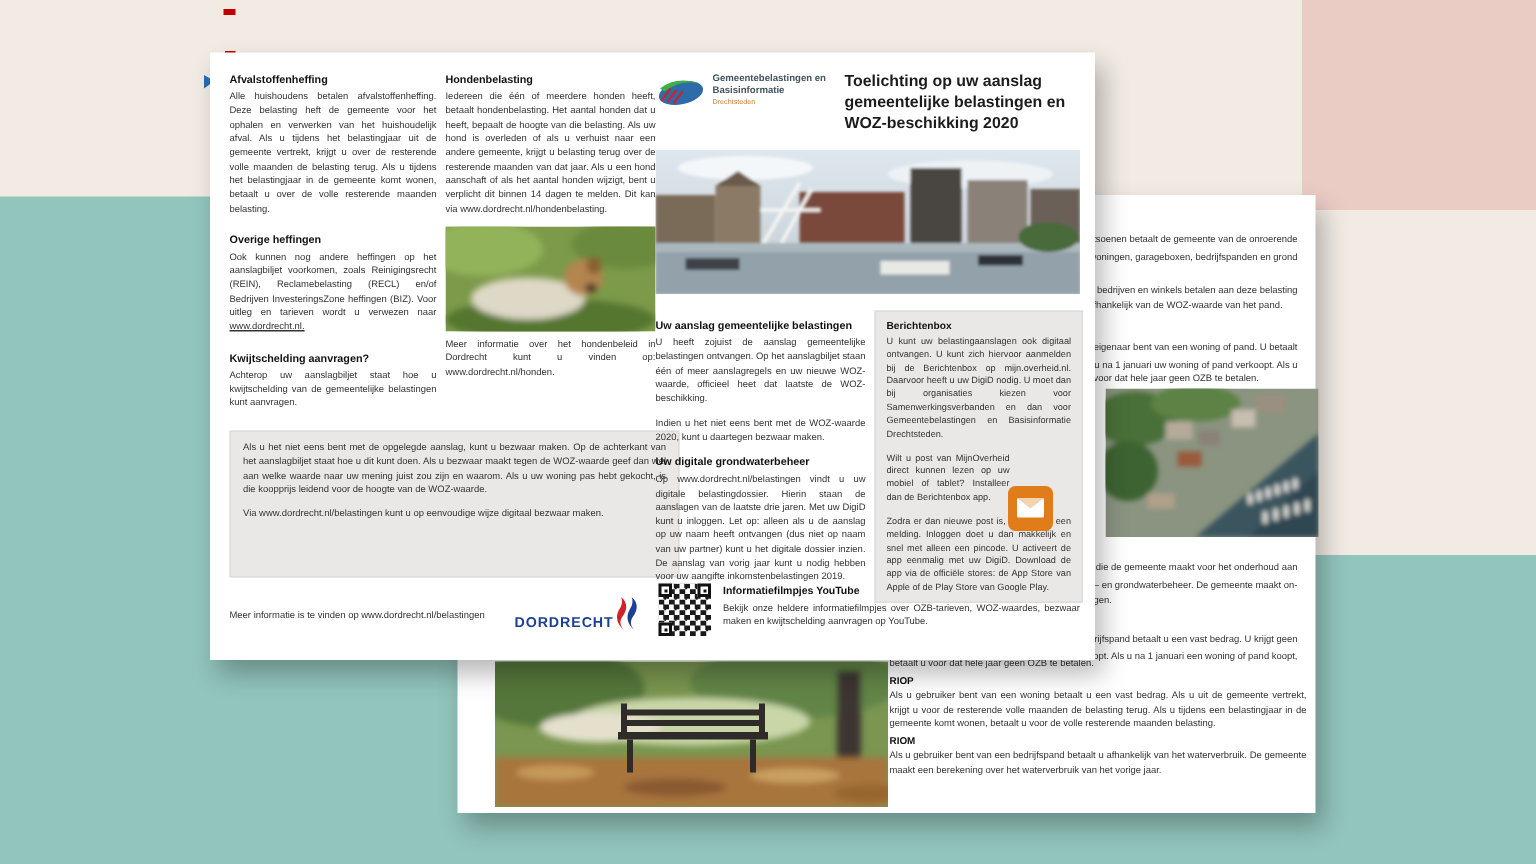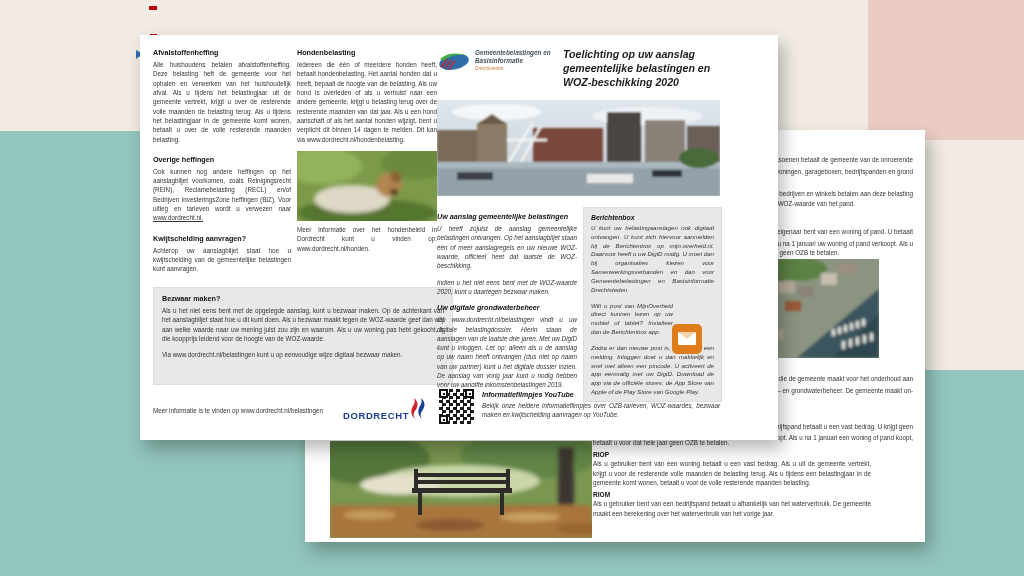--- a/index.html
+++ b/index.html
@@ -13,42 +13,42 @@
   
   .bg-pink{left:868px;top:0;width:156px;height:140px;background:#eaccc5;}
   .bg-teal-left{left:0;top:131px;width:141px;height:445px;background:#92c5bc;}
   .bg-teal-bottom{left:0;top:370px;width:1024px;height:206px;background:#92c5bc;}
   .red-mark{background:#c00000;}
   .red1{left:149px;top:6px;width:8px;height:4px;}
   .red2{left:150px;top:34px;width:7px;height:5px;}
   .blue-wedge{left:136px;top:50px;width:0;height:0;
     border-top:4px solid transparent;border-bottom:5px solid transparent;border-left:7px solid #2a6db5;}
   
-  .page{background:#fff;box-shadow:5px 9px 16px rgba(0,0,0,.28);padding-left:48px;}
+  .page{background:#fff;box-shadow:5px 9px 16px rgba(0,0,0,.28);}
   .back-page{left:305px;top:130px;width:572px;height:412px;z-index:1;}
   .front-page{left:140px;top:35px;width:590px;height:405px;z-index:2;}
   
   .h{font-weight:700;color:#111;font-size:7.2px;margin:0 0 3px 0;}
   .p{font-size:6.3px;line-height:1.48;color:#333;margin:0 0 7px 0;text-align:justify;}
   .link{text-decoration:underline;}
   
   .col1{left:13px;top:13px;width:138px;}
   .col2{left:157px;top:13px;width:140px;}
   .section{margin-bottom:11px;}
   .gray-box{background:#e9e8e6;border:1px solid #dddcda;}
   .bezwaar-box{left:13px;top:252px;width:282px;height:84px;padding:6px 8px;box-sizing:content-box;}
   .footer-note{left:13px;top:372px;width:260px;font-size:6.3px;color:#333;}
   .dordrecht-logo{left:203px;top:358px;width:90px;height:28px;display:flex;align-items:flex-end;}
   .dordrecht-word{font-size:9.5px;font-weight:700;color:#1b3f94;letter-spacing:.6px;margin-right:2px;}
   
   .photo{display:block;}
   .dog-photo{margin-top:4px;width:140px;height:70px;}
   .caption{font-size:6.3px;line-height:1.5;color:#333;margin-top:4px;text-align:justify;}
   
-  .cover{left:297px;top:10px;width:283px;height:390px;font-style:italic;}
+  .cover{left:297px;top:10px;width:283px;height:390px;}
   .cover-logo{left:0;top:4px;width:120px;display:flex;align-items:flex-start;}
   .cover-logo-text{margin-left:4px;}
   .cover-logo-l{font-size:6.4px;font-weight:700;color:#44535f;line-height:1.25;}
   .cover-logo-sub{font-size:4.8px;color:#c87f3a;margin-top:1px;}
   .cover-title{left:126px;top:2px;width:157px;font-size:10.6px;font-weight:700;color:#1c1c1c;line-height:1.33;}
   .harbor-photo{left:0;top:55px;width:283px;height:96px;}
   .cover-left{left:0;top:167px;width:140px;}
   .bbox{left:146px;top:162px;width:123px;height:181px;padding:6px 7px;overflow:hidden;font-size:6.1px;}
   .bbox .p{font-size:6.1px;line-height:1.45;}
   .bbox .h{font-size:6.8px;}
@@ -211,21 +211,20 @@
         <ellipse cx="55" cy="48" rx="38" ry="14" fill="#ded8c6"></ellipse>
         <ellipse cx="92" cy="34" rx="13" ry="12" fill="#b3854f"></ellipse>
         <ellipse cx="99" cy="26" rx="5" ry="6" fill="#8a5f33"></ellipse>
         <ellipse cx="97" cy="41" rx="4" ry="3" fill="#3a2c20"></ellipse>
       </g>
     </svg>
     <div class="caption">Meer informatie over het hondenbeleid in Dordrecht kunt u vinden op: www.dordrecht.nl/honden.</div>
   </div>
 
   <div class="abs gray-box bezwaar-box">
-    <div class="h">Bezwaar maken?</div>
     <div class="p">Als u het niet eens bent met de opgelegde aanslag, kunt u bezwaar maken. Op de achterkant van het aanslagbiljet staat hoe u dit kunt doen. Als u bezwaar maakt tegen de WOZ-waarde geef dan wel aan welke waarde naar uw mening juist zou zijn en waarom. Als u uw woning pas hebt gekocht, is die koopprijs leidend voor de hoogte van de WOZ-waarde.</div>
     <div class="p">Via www.dordrecht.nl/belastingen kunt u op eenvoudige wijze digitaal bezwaar maken.</div>
   </div>
 
   <div class="abs footer-note">Meer informatie is te vinden op www.dordrecht.nl/belastingen</div>
 
   <div class="abs dordrecht-logo">
     <span class="dordrecht-word">DORDRECHT</span>
     <svg width="16" height="24" viewBox="0 0 16 24">
       <path d="M3,1 C8,5 7,10 4,14 C2,17 2,20 5,23 C0,19 -1,14 2,9 C4,6 4,3 3,1 Z" fill="#d12229"></path>

